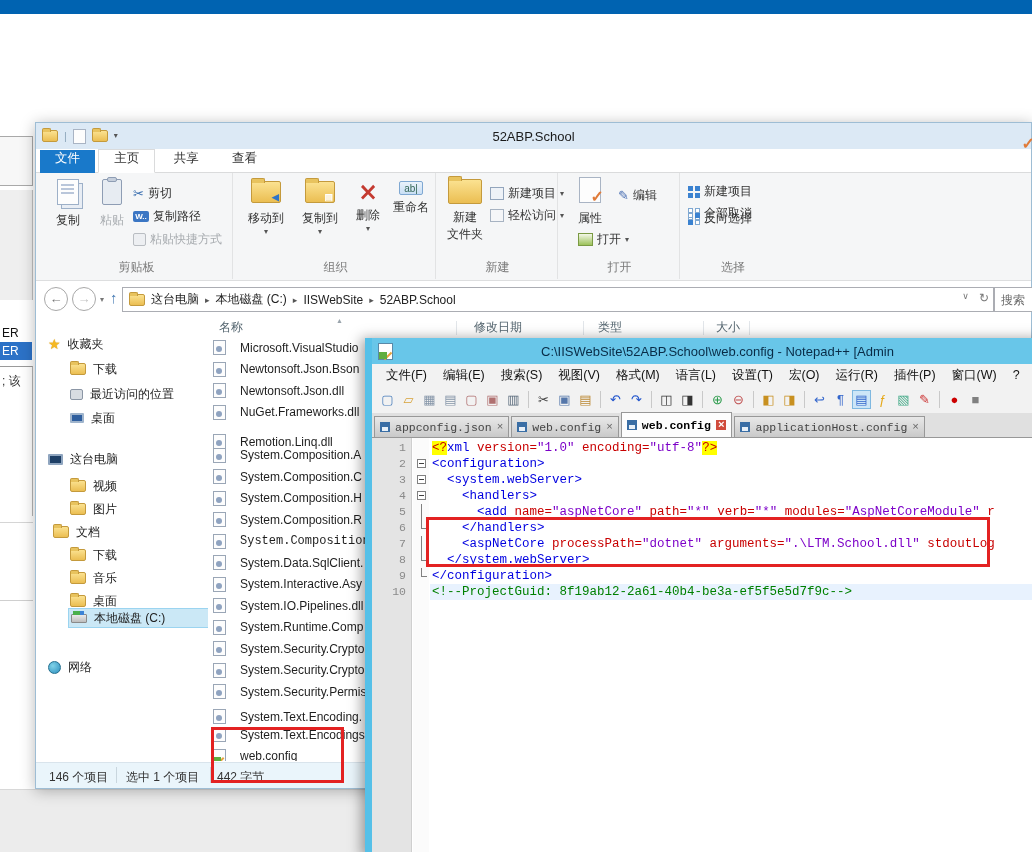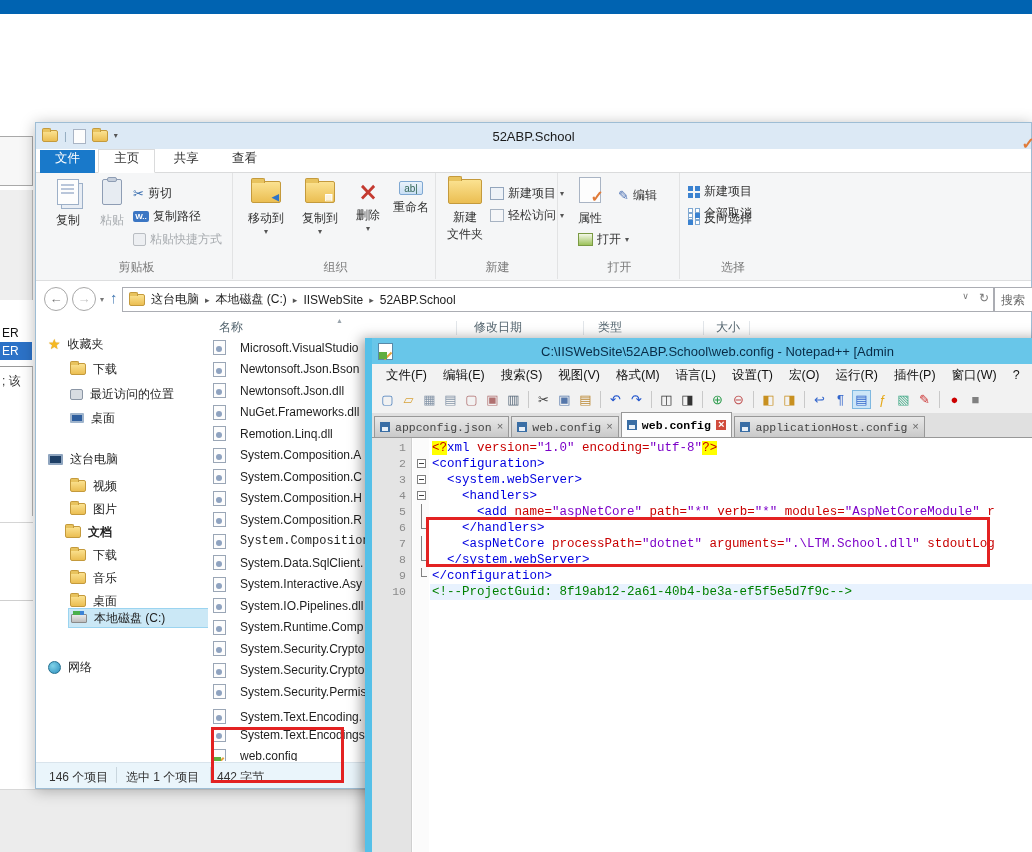--- a/index.html
+++ b/index.html
@@ -373,21 +373,21 @@
           <span>这台电脑</span>
         </div>
         <div class="nav-item" style="top: 157px; left: 30px;">
           <span class="ic folder small"></span>
           <span>视频</span>
         </div>
         <div class="nav-item" style="top: 180px; left: 30px; text-align: right;">
           <span class="ic folder small"></span>
           <span>图片</span>
         </div>
-        <div class="nav-item" style="top: 203px; left: 25px; font-weight: bold;">
+        <div class="nav-item" style="top: 203px; left: 13px;">
           <span class="ic folder small"></span>
           <span>文档</span>
         </div>
         <div class="nav-item" style="top: 226px; left: 30px;">
           <span class="ic folder small"></span>
           <span>下载</span>
         </div>
         <div class="nav-item" style="top: 249px; left: 30px;">
           <span class="ic folder small"></span>
           <span>音乐</span>
@@ -416,21 +416,21 @@
           <span>Newtonsoft.Json.Bson</span>
         </div>
         <div class="frow" style="top: 61px;">
           <span class="fico-dll"></span>
           <span>Newtonsoft.Json.dll</span>
         </div>
         <div class="frow" style="top: 82.5px;">
           <span class="fico-dll"></span>
           <span>NuGet.Frameworks.dll</span>
         </div>
-        <div class="frow" style="top: 104px; text-align: center;">
+        <div class="frow" style="top: 112px; text-align: center;">
           <span class="fico-dll"></span>
           <span>Remotion.Linq.dll</span>
         </div>
         <div class="frow" style="top: 125.5px;">
           <span class="fico-dll"></span>
           <span>System.Composition.A</span>
         </div>
         <div class="frow" style="top: 147px;">
           <span class="fico-dll"></span>
           <span>System.Composition.C</span>

